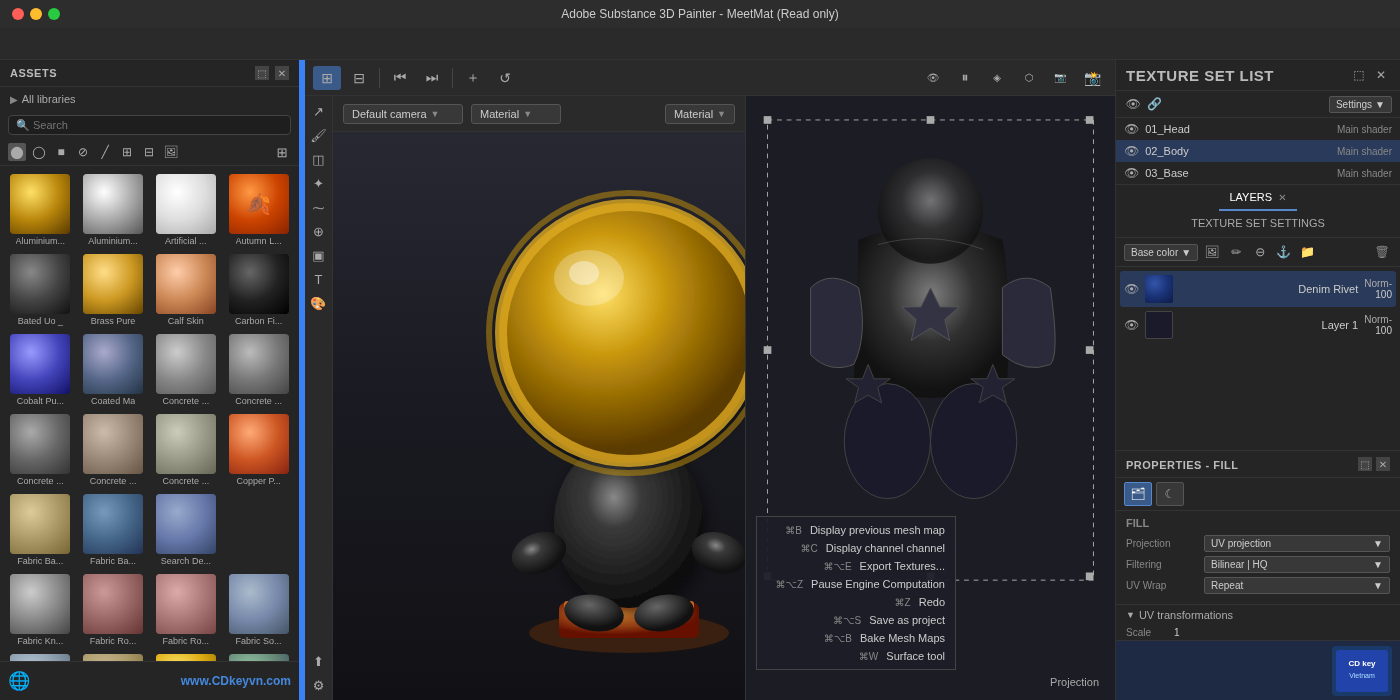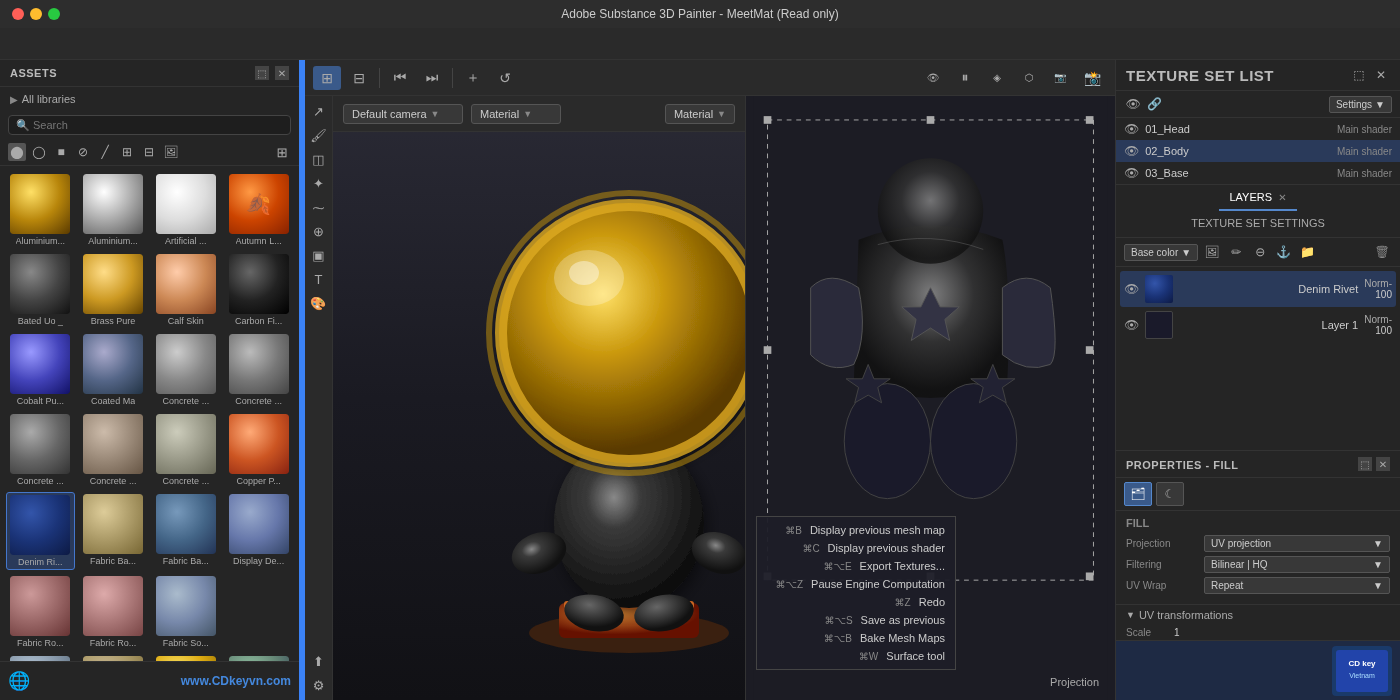--- a/index.html
+++ b/index.html
@@ -976,47 +976,47 @@
         </div>
         <div class="asset-item">
           <div class="asset-thumb">
               <div class="sphere-copper"></div>
             </div>
           <div class="asset-label">Copper P...</div>
         </div>
       </div>
 
       <div class="assets-row">
-        <div class="asset-item selected">
-          <div class="asset-thumb">
-              <div class="sphere-denim-selected"></div>
-            </div>
-          <div class="asset-label">Denim Ri...</div>
-        </div>
         <div class="asset-item">
           <div class="asset-thumb">
               <div class="sphere-fabric-ba"></div>
             </div>
           <div class="asset-label">Fabric Ba...</div>
         </div>
         <div class="asset-item">
           <div class="asset-thumb">
               <div class="sphere-fabric-ba2"></div>
             </div>
           <div class="asset-label">Fabric Ba...</div>
         </div>
         <div class="asset-item">
           <div class="asset-thumb">
               <div class="sphere-fabric-de"></div>
             </div>
-          <div class="asset-label">Display De...</div>
+          <div class="asset-label">Search De...</div>
         </div>
       </div>
 
       <div class="assets-row">
+        <div class="asset-item">
+          <div class="asset-thumb">
+              <div class="sphere-fabric-kn"></div>
+            </div>
+          <div class="asset-label">Fabric Kn...</div>
+        </div>
         <div class="asset-item">
           <div class="asset-thumb">
               <div class="sphere-fabric-ro"></div>
             </div>
           <div class="asset-label">Fabric Ro...</div>
         </div>
         <div class="asset-item">
           <div class="asset-thumb">
               <div class="sphere-fabric-ro2"></div>
             </div>
@@ -1216,37 +1216,37 @@
           <path d="M130,155 Q185,140 240,160" fill="none" stroke="#666" stroke-width="1" opacity="0.5"></path>
         </svg>
 
         <div id="context-menu">
           <div class="ctx-item">
             <span class="ctx-shortcut">⌘B</span>
             <span>Display previous mesh map</span>
           </div>
           <div class="ctx-item">
             <span class="ctx-shortcut">⌘C</span>
-            <span>Display previous shader</span>
+            <span>Display channel channel</span>
           </div>
           <div class="ctx-item">
             <span class="ctx-shortcut">⌘⌥E</span>
             <span>Export Textures...</span>
           </div>
           <div class="ctx-item">
             <span class="ctx-shortcut">⌘⌥Z</span>
             <span>Pause Engine Computation</span>
           </div>
           <div class="ctx-item">
             <span class="ctx-shortcut">⌘Z</span>
             <span>Redo</span>
           </div>
           <div class="ctx-item">
             <span class="ctx-shortcut">⌘⌥S</span>
-            <span>Save as previous</span>
+            <span>Save as project</span>
           </div>
           <div class="ctx-item">
             <span class="ctx-shortcut">⌘⌥B</span>
             <span>Bake Mesh Maps</span>
           </div>
           <div class="ctx-item">
             <span class="ctx-shortcut">⌘W</span>
             <span>Surface tool</span>
           </div>
         </div>

